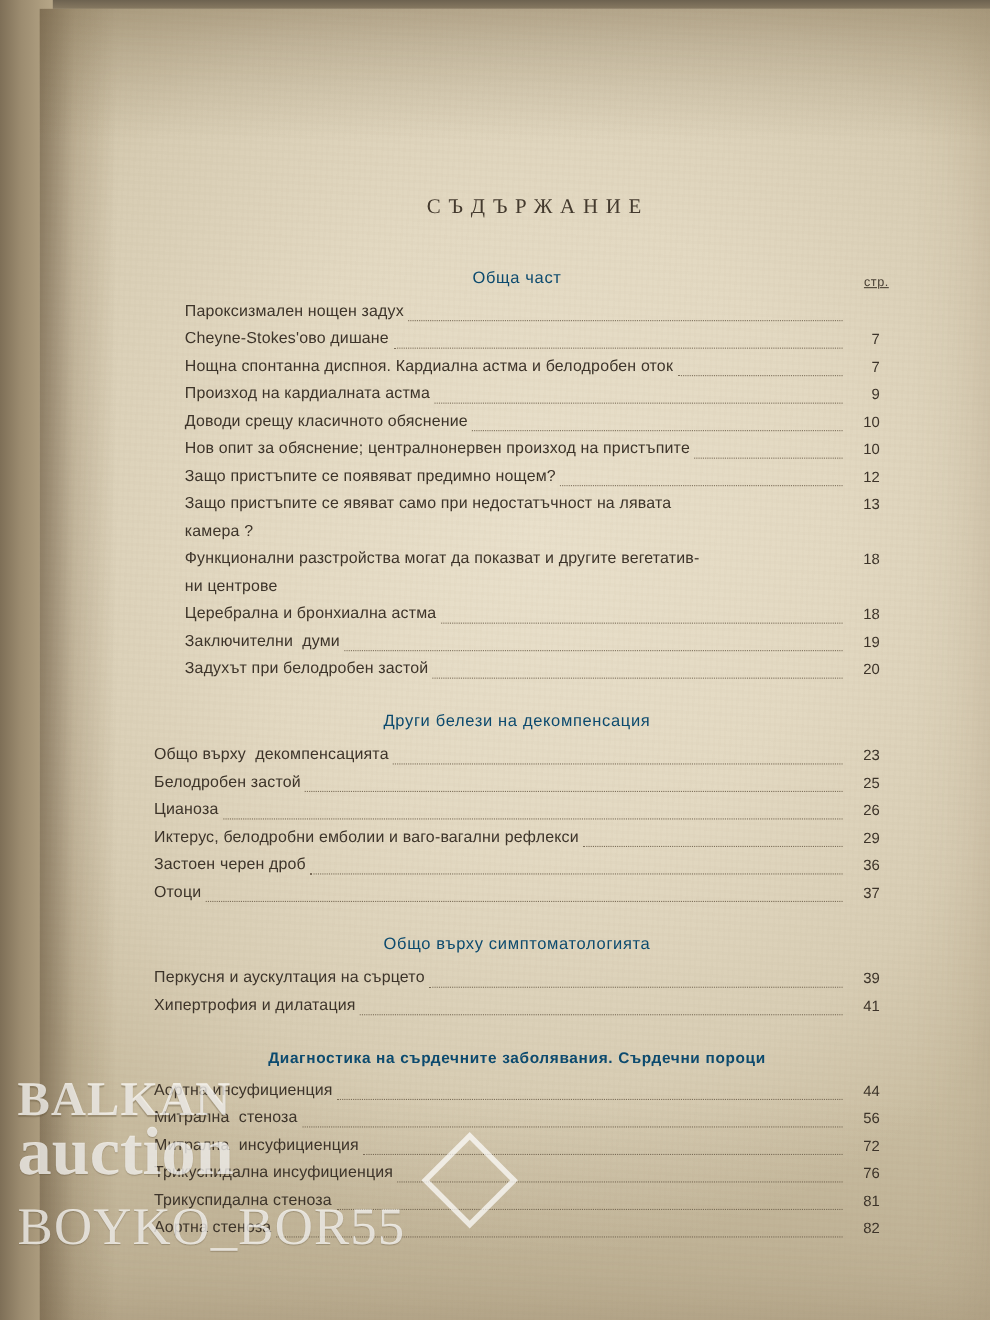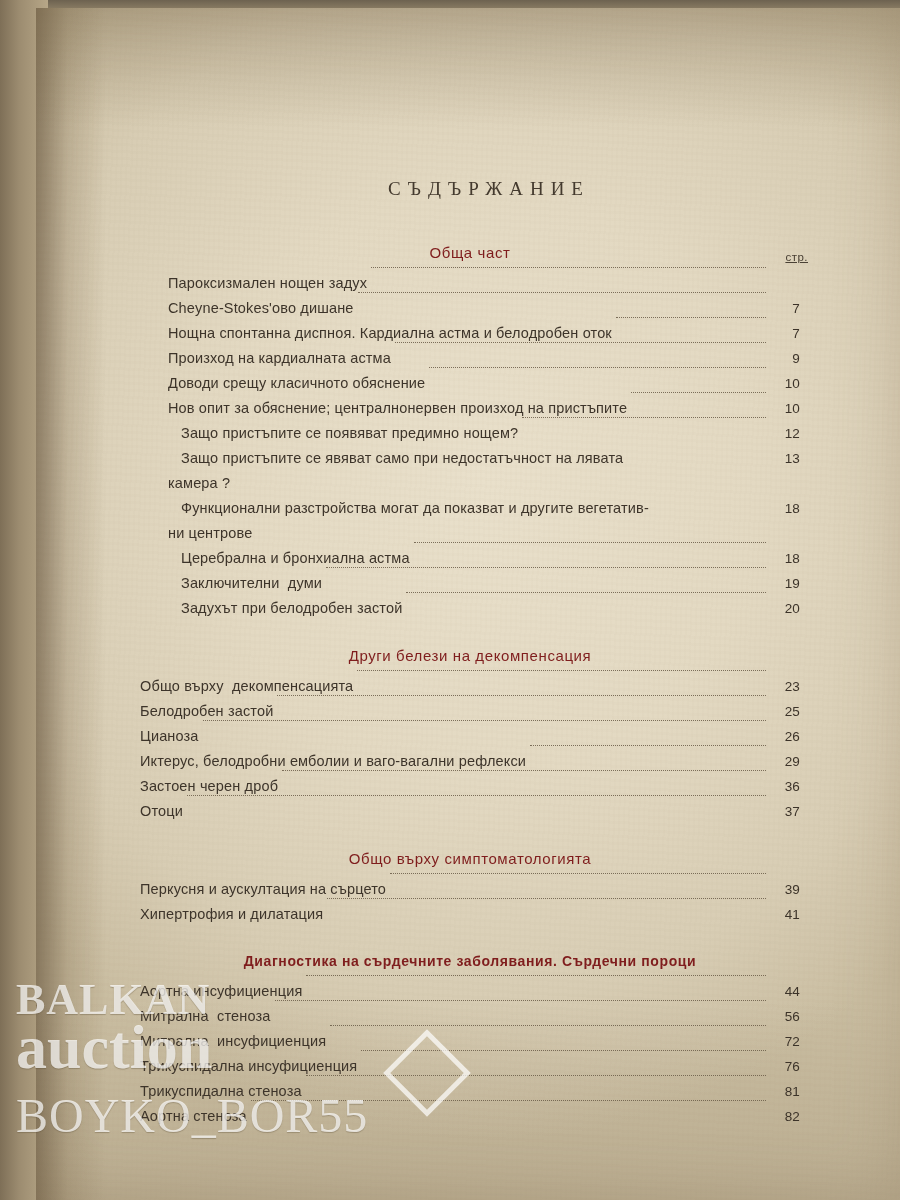--- a/index.html
+++ b/index.html
@@ -85,21 +85,21 @@
     letter-spacing: 7px;
     color: #443a2e;
     margin: 0 0 44px 38px;
     font-family: "Liberation Serif", serif;
     font-weight: normal;
   }
 
   .section-head {
     text-align: center;
     font-size: 15px;
-    color: #7f1d1d;
+    color: #0c4a6e;
     margin: 26px 0 10px 0;
     font-family: "Liberation Sans", sans-serif;
     letter-spacing: 0.6px;
   }
   .section-head.bold { font-weight: bold; font-size: 14px; }
 
   .col-head {
     position: relative;
     height: 0;
   }
@@ -110,21 +110,21 @@
     font-size: 11.5px;
     color: #4a4135;
     letter-spacing: 0.5px;
     text-decoration: underline;
   }
 
   .toc-list { margin: 0; padding: 0; list-style: none; }
 
   .toc-row {
     display: flex;
-    align-items: flex-start;
+    align-items: flex-end;
     font-size: 14.5px;
     line-height: 25px;
     color: #3d342a;
     letter-spacing: 0.15px;
   }
   .toc-row .label {
     white-space: pre-wrap;
   }
   .toc-row .leader {
     flex: 1 1 auto;
@@ -136,21 +136,21 @@
   }
   .toc-row .leader.hidden { border-bottom: none; }
   .toc-row .pg {
     flex: 0 0 auto;
     width: 30px;
     text-align: right;
     font-size: 13.5px;
     color: #3c3329;
   }
   .toc-row.cont .label { padding-left: 34px; }
-  .toc-row.ind2 .label { padding-left: 14px; margin-left: 13px; }
+  .toc-row.ind2 .label { padding-left: 14px; }
 
   .group-a .toc-row .label { padding-left: 0; }
   .group-a { margin-left: 28px; }
   .group-b { margin-left: 0px; }
   .group-c { margin-left: 0px; }
   .group-d { margin-left: 0px; }
 
   
   .watermark {
     position: absolute;

